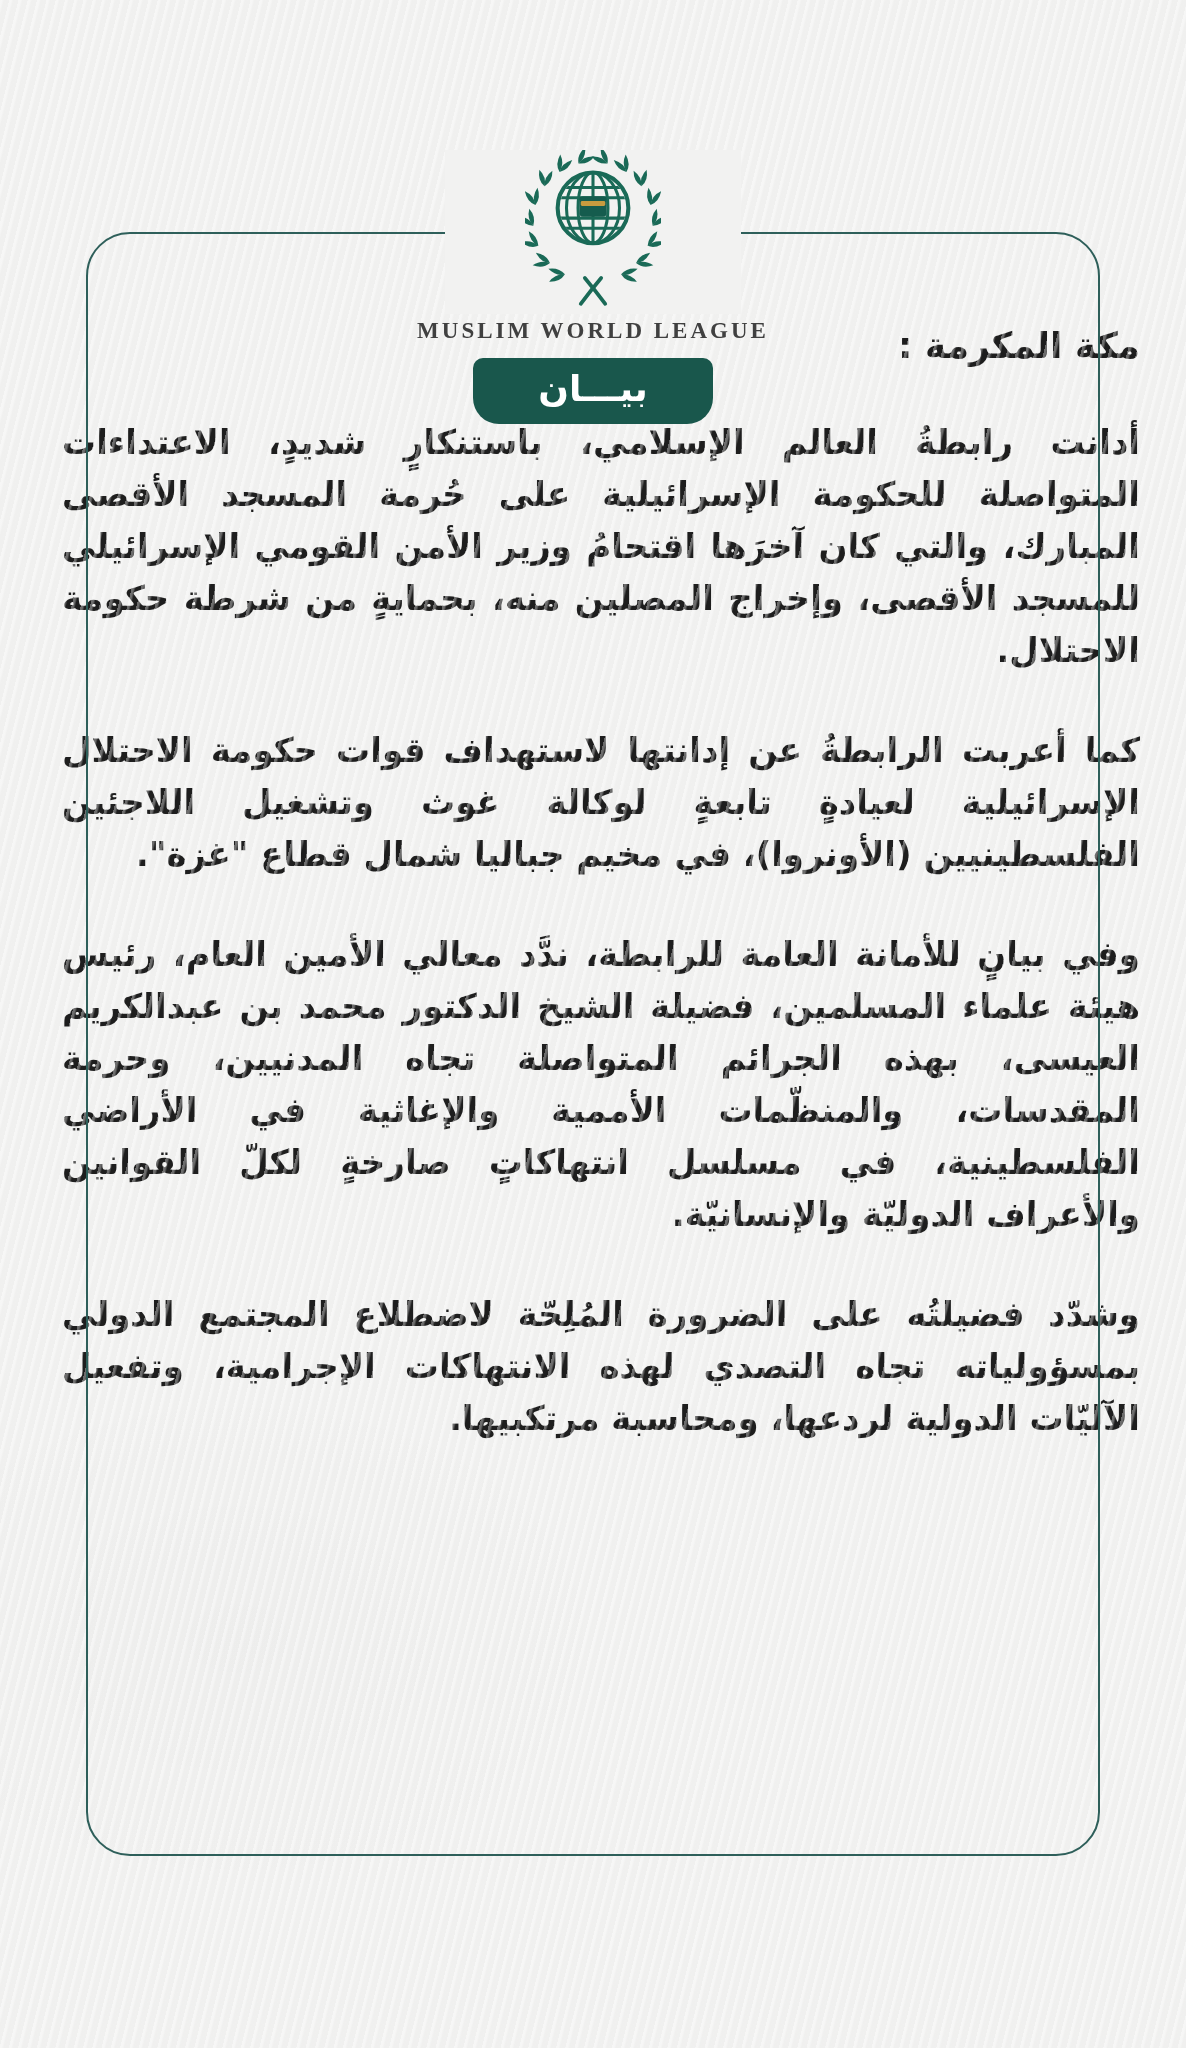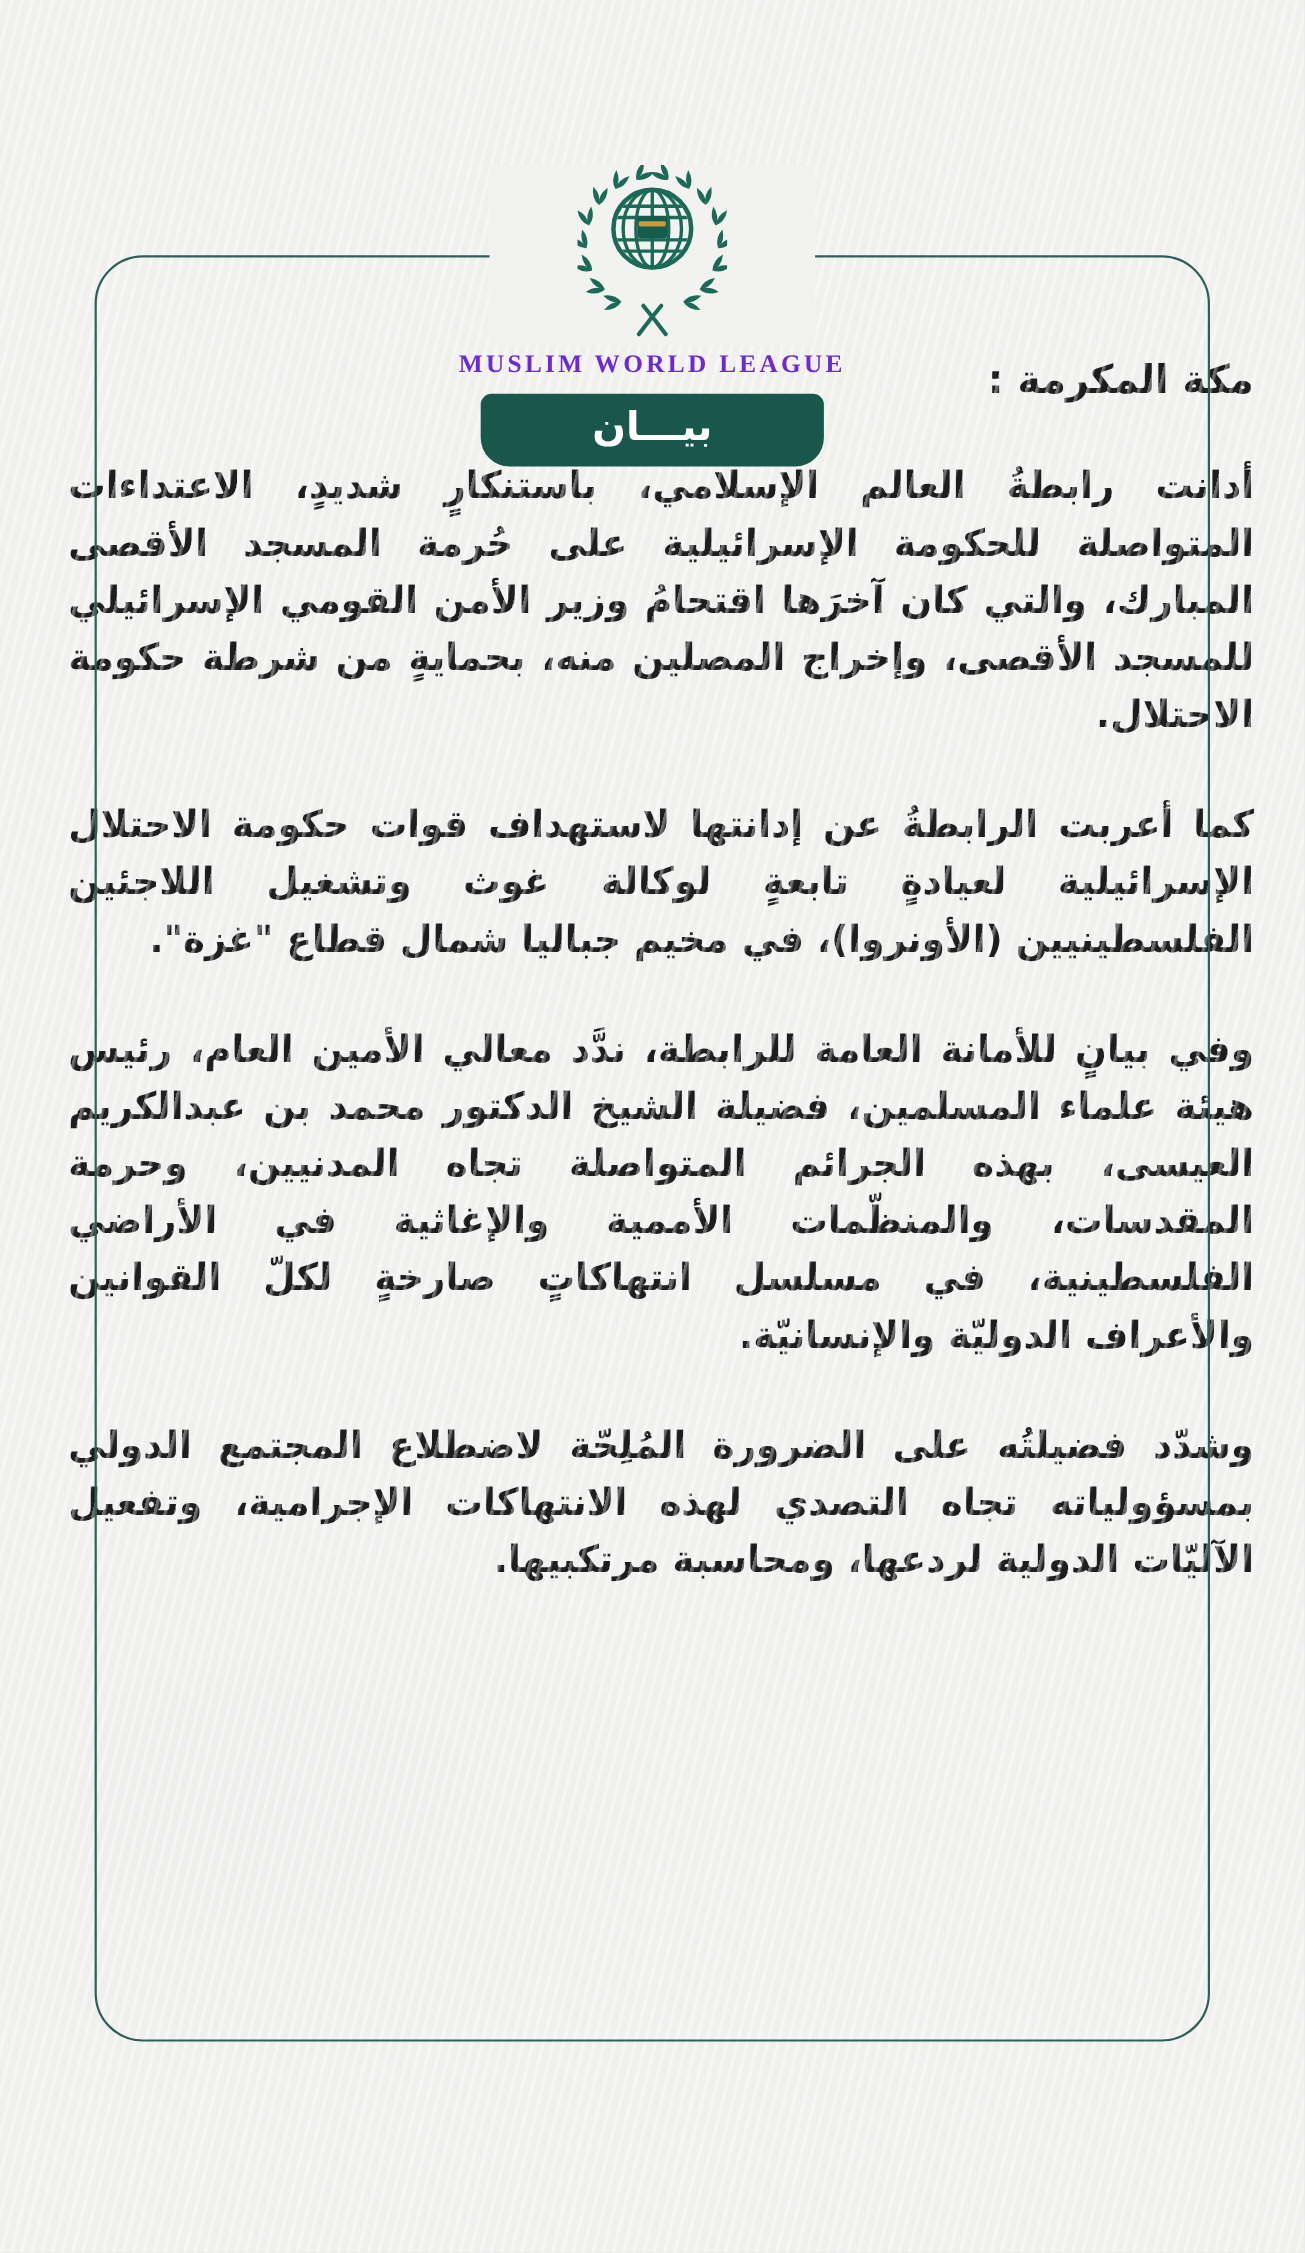--- a/index.html
+++ b/index.html
@@ -64,26 +64,26 @@
     line-height:1.25;
     letter-spacing:0;
     text-align:center;
   }
   .org-english{
     margin-top:4px;
     font-family:"Liberation Serif", serif;
     font-weight:bold;
     font-size:23px;
     letter-spacing:3px;
-    color:#6d28d9;
+    color:#404040;
     text-align:center;
   }
   .banner{
     margin-top:14px;
-    width:312px;height:66px;
+    width:240px;height:66px;
     background:var(--banner-green);
     color:#ffffff;
     font-size:36px;font-weight:bold;
     display:flex;align-items:center;justify-content:center;
     border-radius:10px 10px 26px 26px;
     direction:rtl;
     padding-bottom:6px;
   }
   .content{
     position:absolute;

